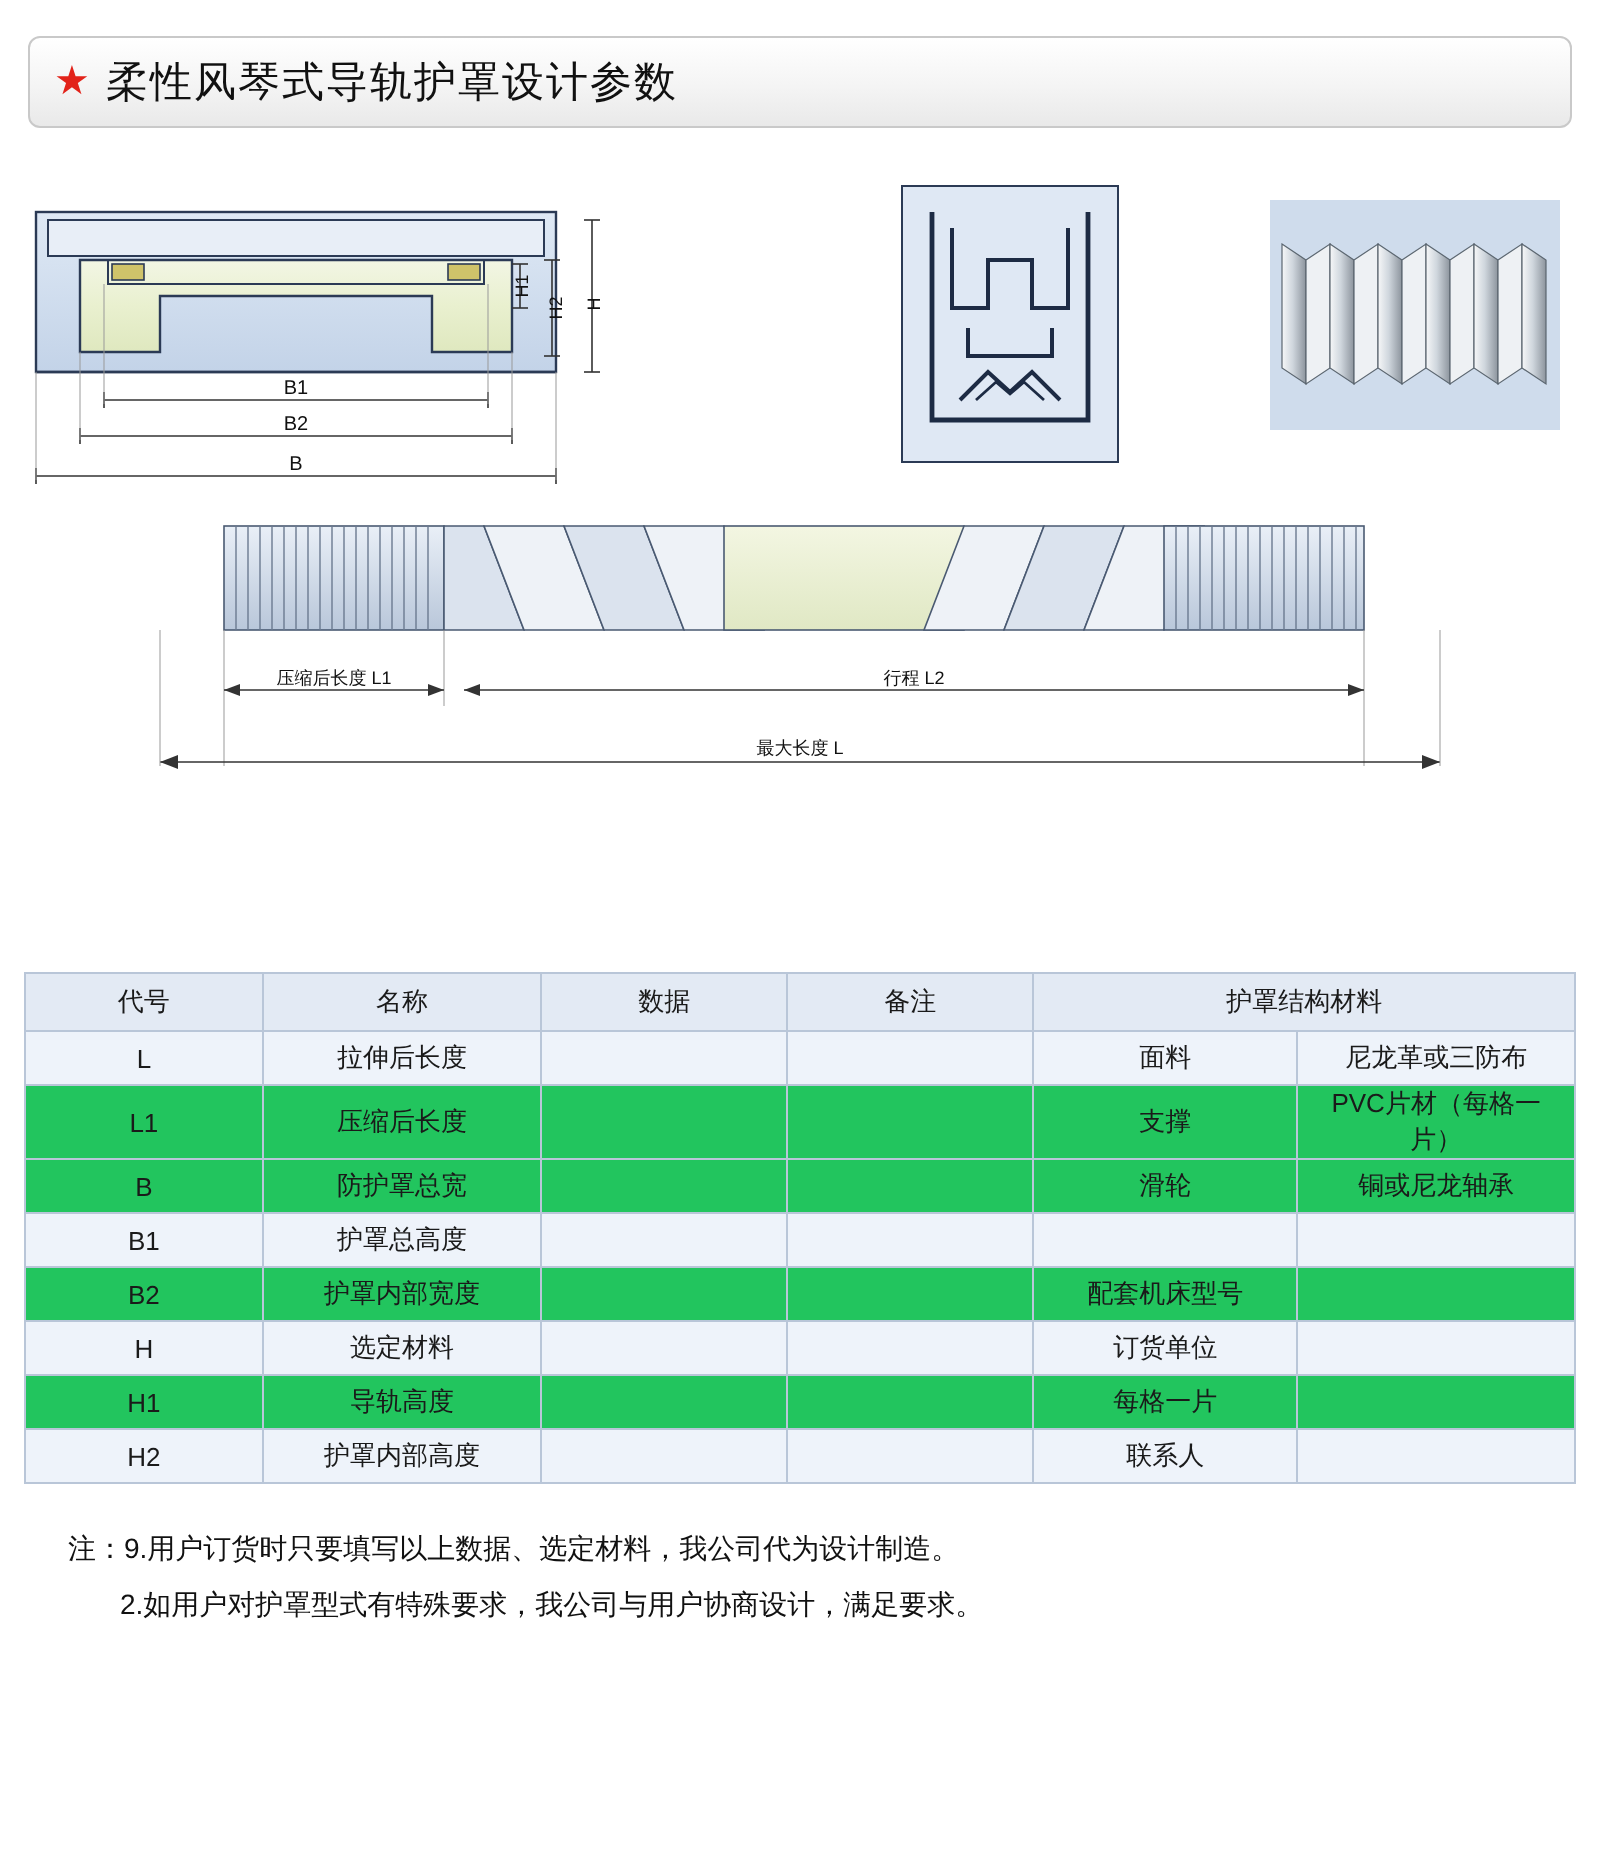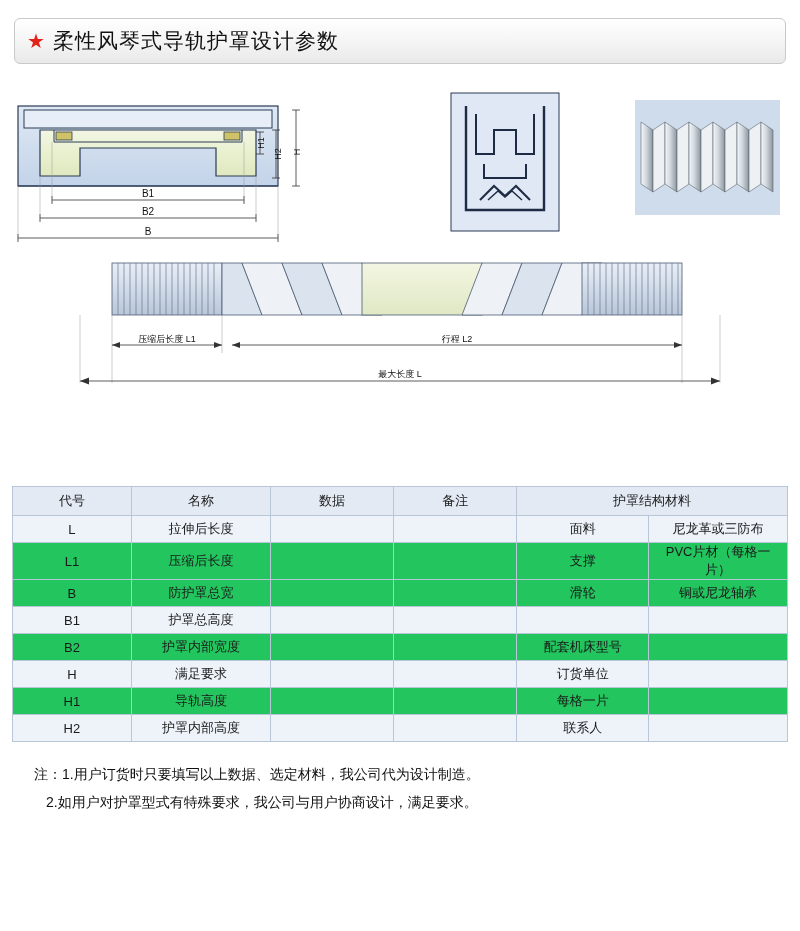--- a/index.html
+++ b/index.html
@@ -89,21 +89,21 @@
   
   .notes {
     margin: 18px 0 0 34px;
     font-size: 14px;
     line-height: 2.0;
     color: #111;
   }
   .notes div {
     white-space: nowrap;
   }
-  .notes .n2, .notes .n3 { margin-left: 12px; }
+  .notes .n2, .notes .n3 { margin-left: 26px; }
 </style>
 </head>
 <body>
 
 <div class="title-bar">
   <span class="star">★</span>
   <span class="title-text">柔性风琴式导轨护罩设计参数</span>
 </div>
 
 <div class="diagrams">
@@ -339,21 +339,21 @@
       <tr class="even">
         <td>B2</td>
         <td>护罩内部宽度</td>
         <td class="empty-cell"></td>
         <td class="empty-cell"></td>
         <td>配套机床型号</td>
         <td class="empty-cell"></td>
       </tr>
       <tr class="odd">
         <td>H</td>
-        <td>满足要求</td>
+        <td>选定材料</td>
         <td class="empty-cell"></td>
         <td class="empty-cell"></td>
         <td>订货单位</td>
         <td class="empty-cell"></td>
       </tr>
       <tr class="even">
         <td>H1</td>
         <td>导轨高度</td>
         <td class="empty-cell"></td>
         <td class="empty-cell"></td>
@@ -366,15 +366,15 @@
         <td class="empty-cell"></td>
         <td class="empty-cell"></td>
         <td>联系人</td>
         <td class="empty-cell"></td>
       </tr>
     </tbody>
   </table>
 </div>
 
 <div class="notes">
-  <div class="n1">注：1.用户订货时只要填写以上数据、选定材料，我公司代为设计制造。</div>
+  <div class="n1">注：9.用户订货时只要填写以上数据、选定材料，我公司代为设计制造。</div>
   <div class="n2">2.如用户对护罩型式有特殊要求，我公司与用户协商设计，满足要求。</div>
 </div>
 
 </body></html>

